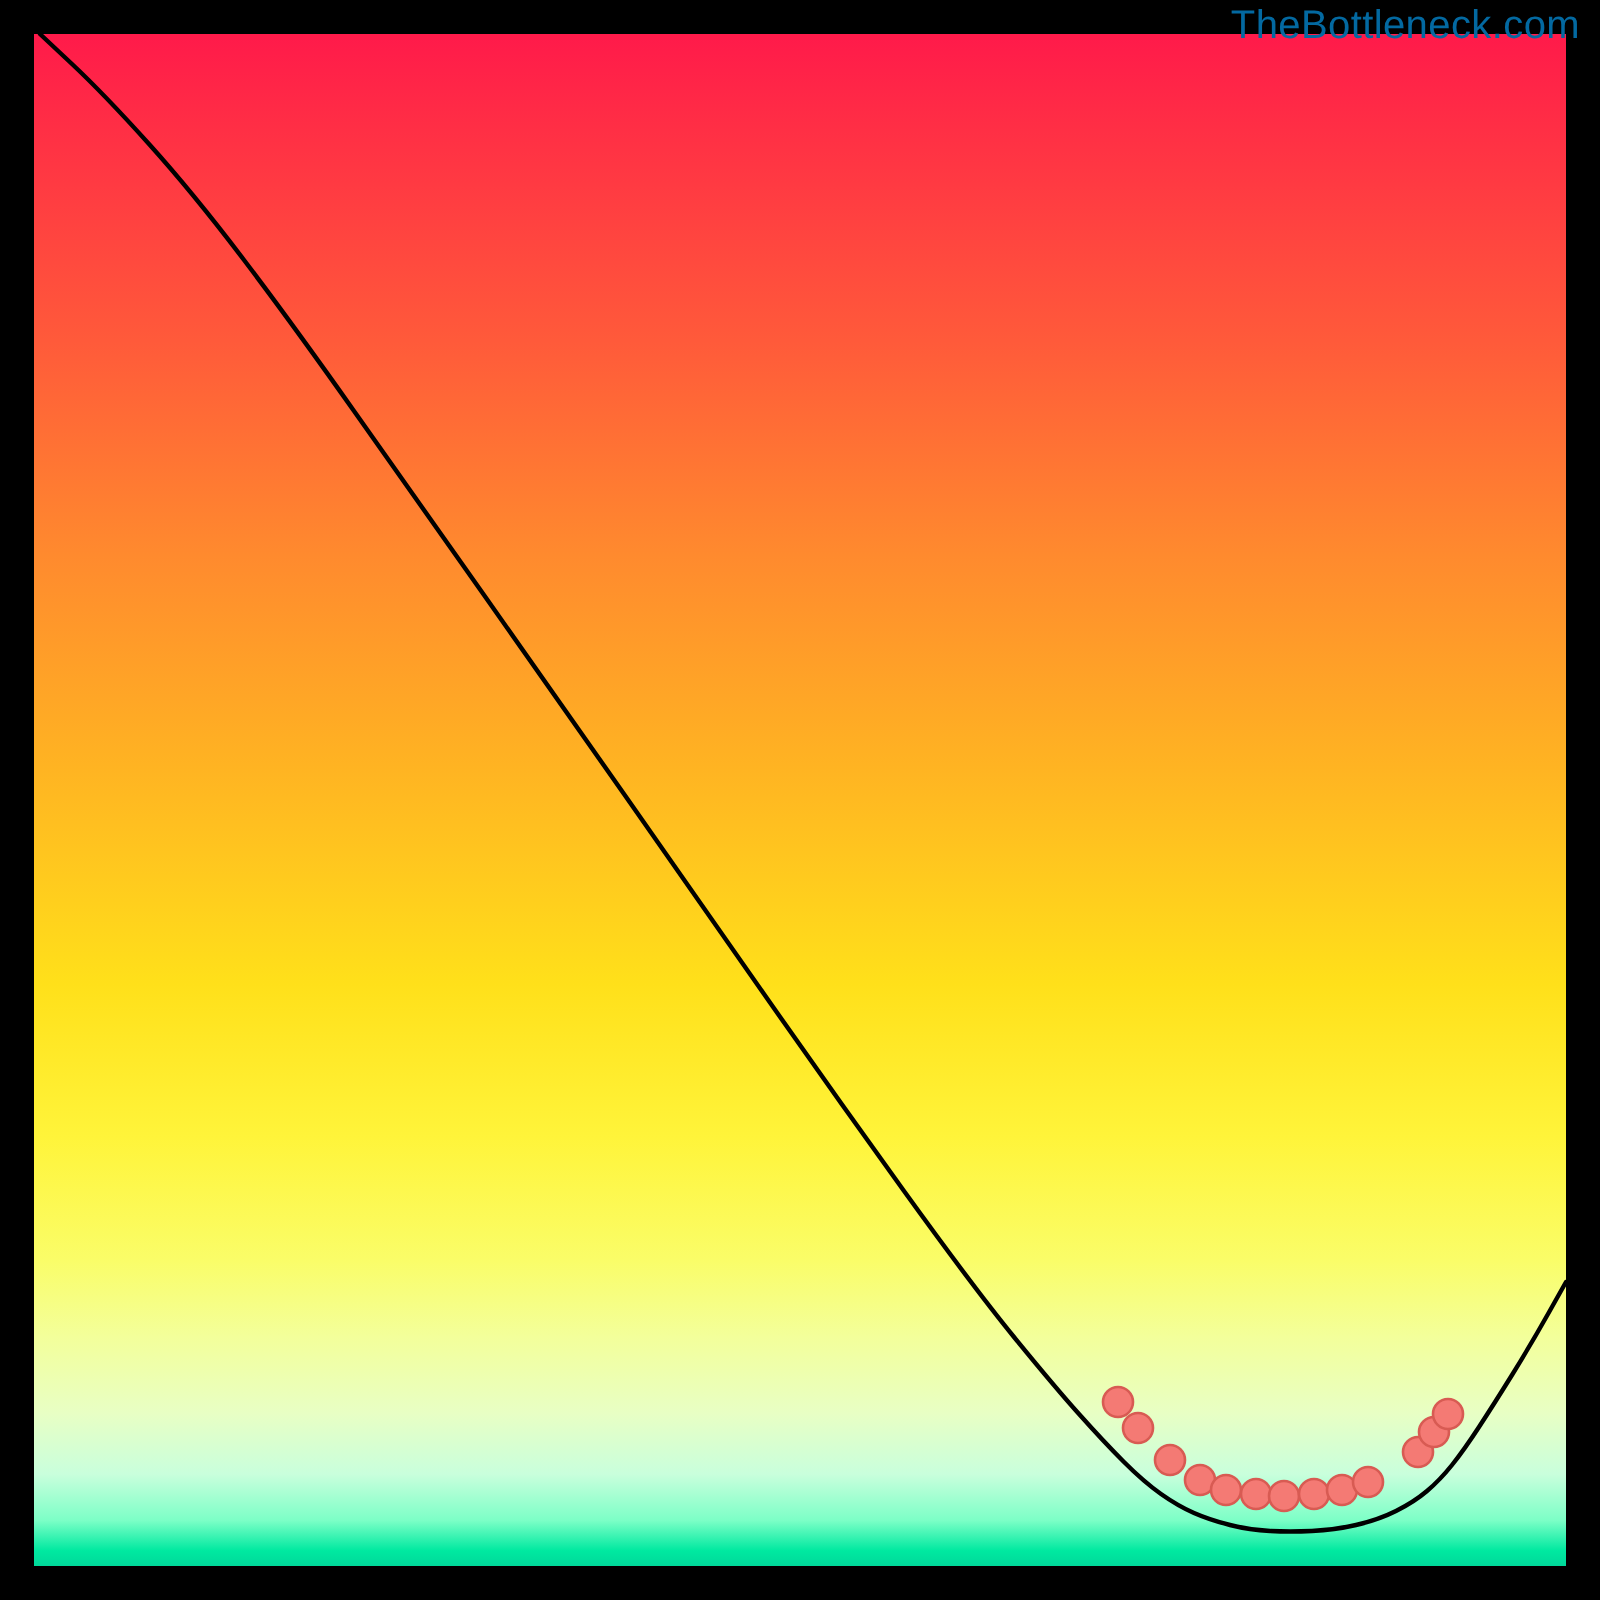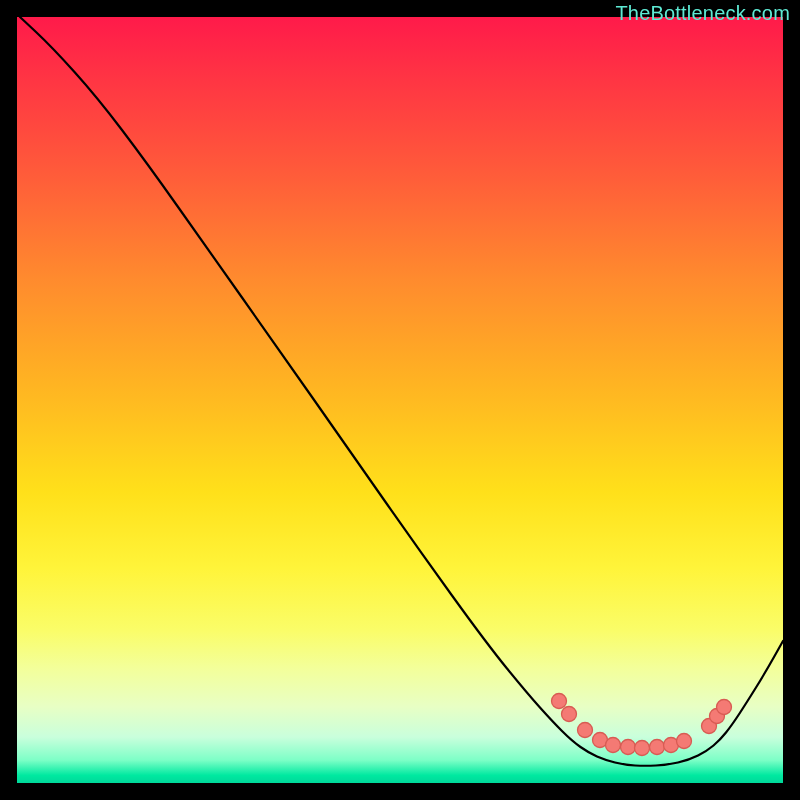--- a/index.html
+++ b/index.html
@@ -31,21 +31,21 @@
       #c9ffdc 94%,
       #7dffc7 97%,
       #00e9a0 99%,
       #00d89a 100%
     );
   }
   .watermark {
     position: absolute;
     top: 2px;
     right: 10px;
-    color: #5eead4;
+    color: #0369a1;
     font-size: 20px;
     font-weight: 500;
     letter-spacing: 0.2px;
     user-select: none;
     text-align: center;
   }
   svg {
     position: absolute;
     left: 17px;
     top: 17px;

